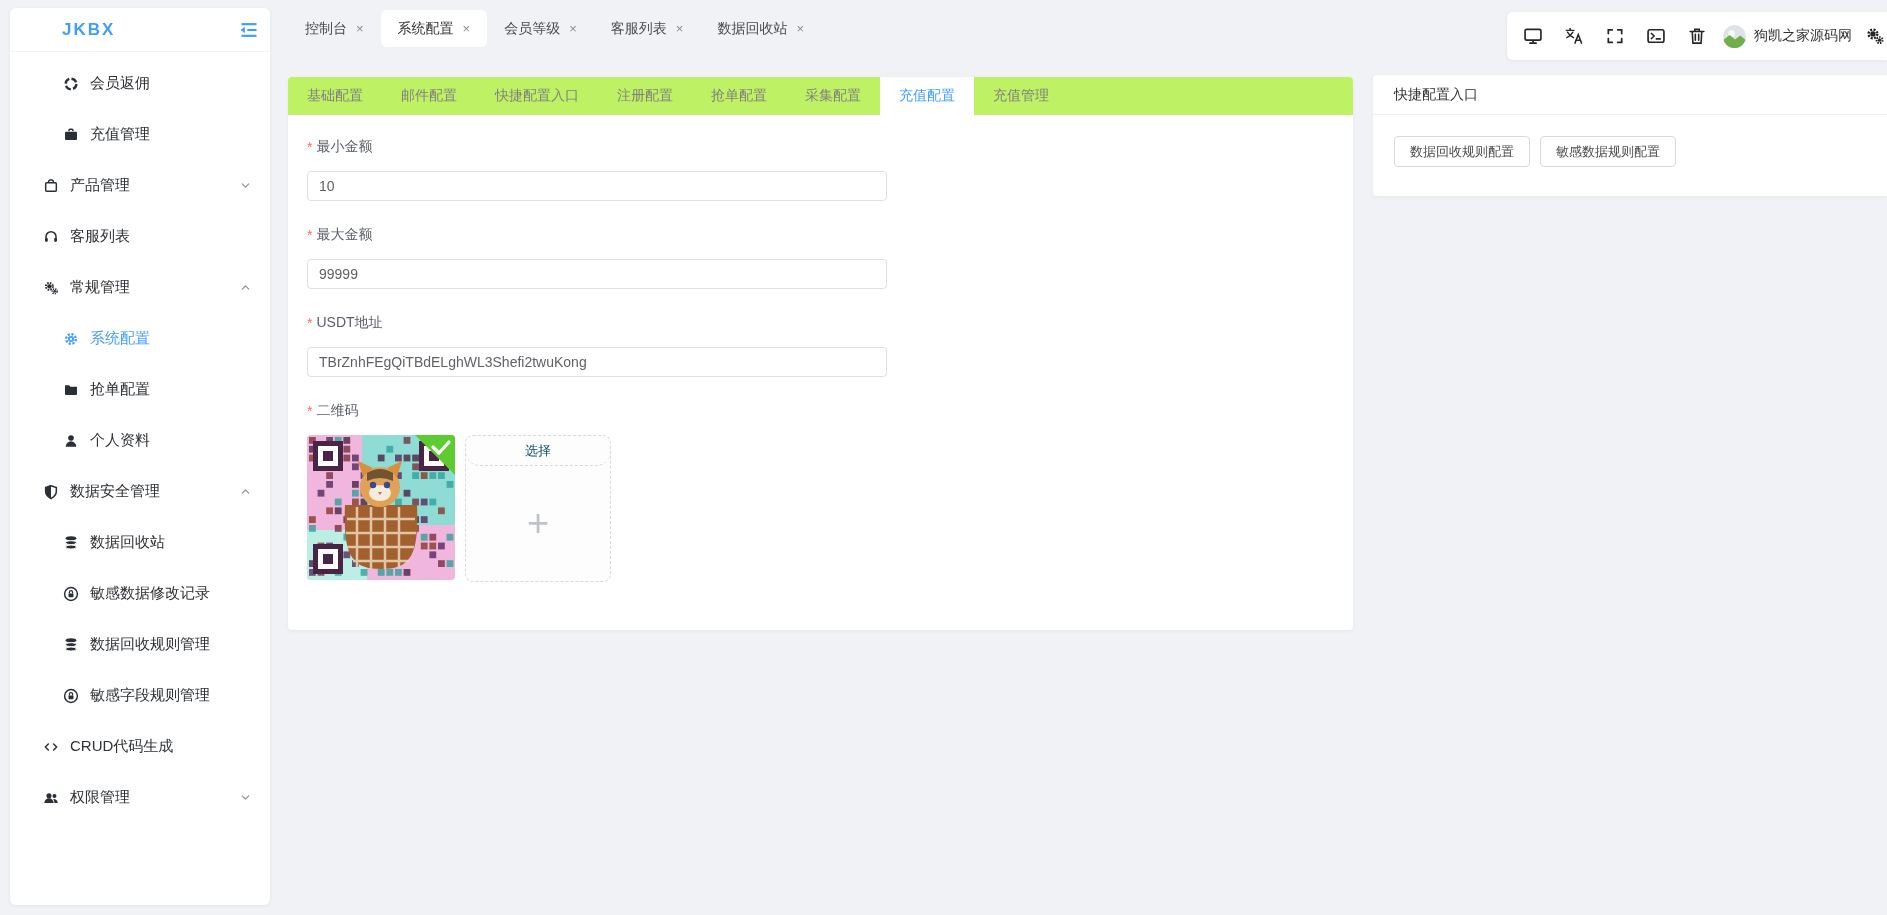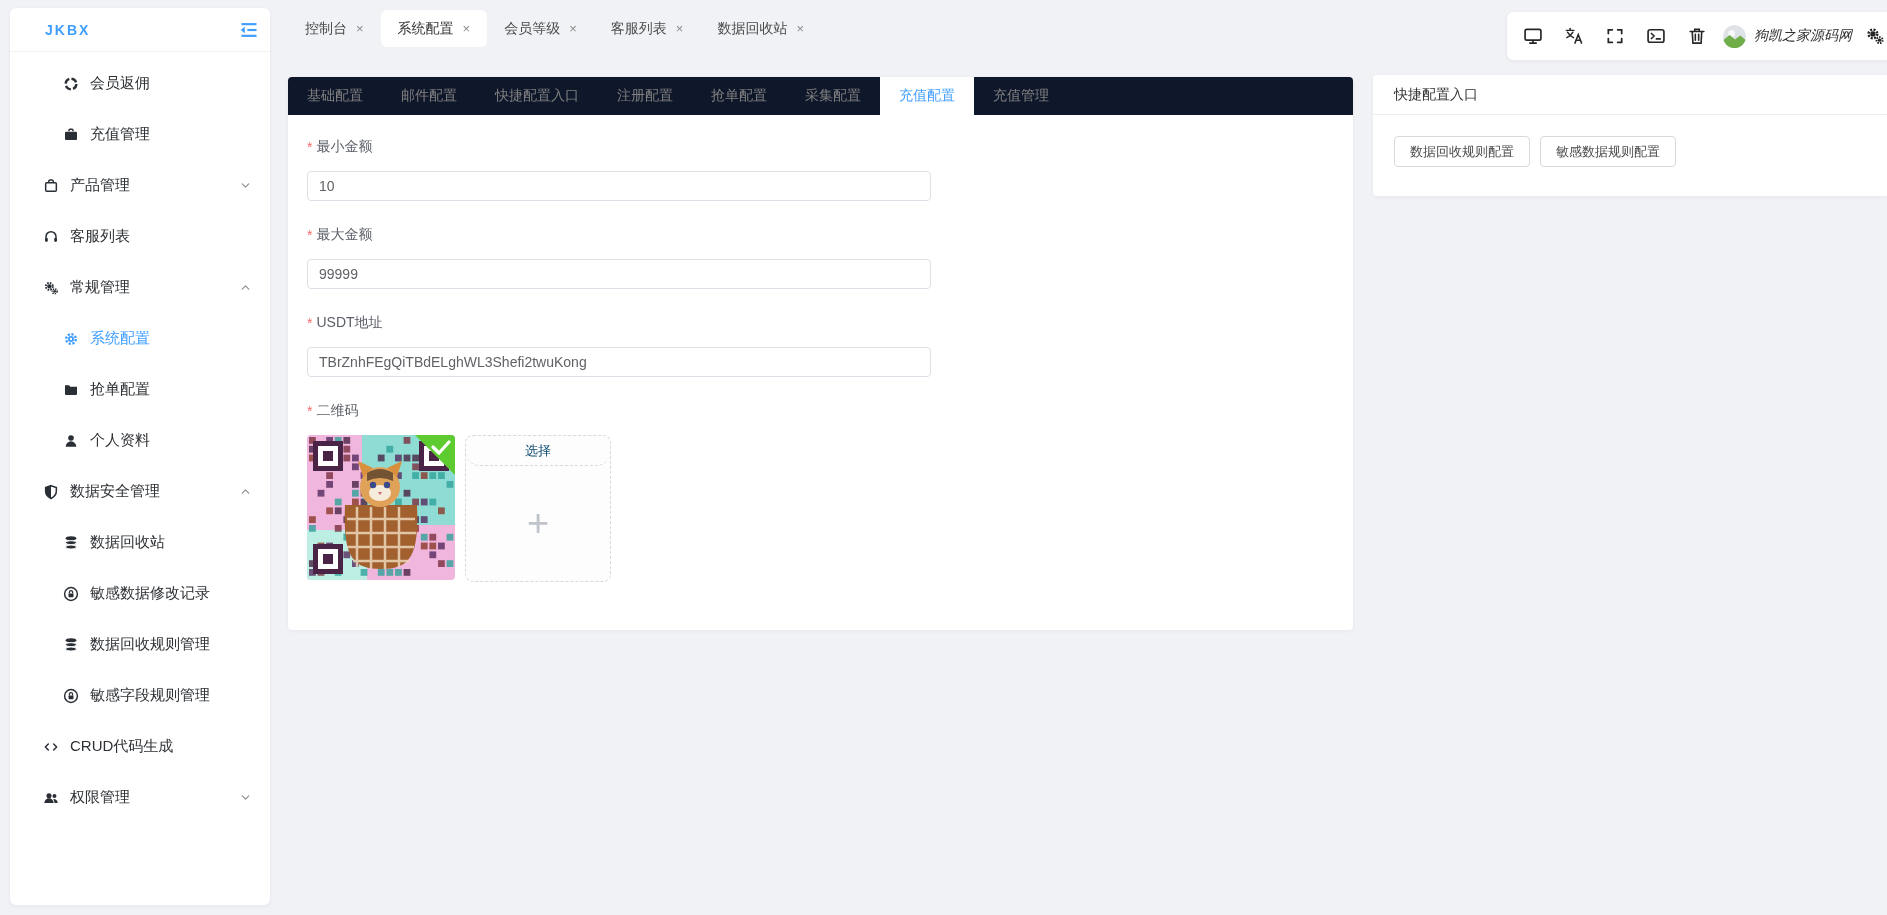--- a/index.html
+++ b/index.html
@@ -5,21 +5,21 @@
   * { margin:0; padding:0; box-sizing:border-box; }
   html,body { width:1887px; height:915px; overflow:hidden; }
   body { background:#f0f2f5; font-family:"Liberation Sans","DejaVu Sans",sans-serif; color:#303133; }
   .ic { width:100%; height:100%; display:block; }
 
   
   .sidebar { position:absolute; left:10px; top:8px; width:260px; height:897px;
              background:#fff; border-radius:6px; box-shadow:0 1px 4px rgba(0,0,0,.06); }
   .sb-header { height:44px; display:flex; align-items:center; position:relative;
                border-bottom:1px solid #f2f2f2; }
-  .logo { margin-left:35px; font-size:14px; font-weight:bold; color:#409eff; letter-spacing:2px; }
+  .logo { margin-left:52px; font-size:17px; font-weight:bold; color:#409eff; letter-spacing:2px; }
   .collapse-btn { position:absolute; right:10px; top:12px; width:22px; height:20px; color:#409eff; cursor:pointer; }
   .menu { list-style:none; padding-top:6px; }
   .menu li { height:51px; display:flex; align-items:center; position:relative;
              font-size:15px; color:#2d3034; cursor:pointer; }
   .menu li.lv0 { padding-left:33px; }
   .menu li.lv1 { padding-left:53px; }
   .mi-icon { width:16px; height:16px; margin-right:11px; flex:0 0 16px; color:#2a2f36; }
   .menu li.active, .menu li.active .mi-icon { color:#409eff; }
   .mi-chevron { position:absolute; right:18px; width:13px; height:13px; color:#909399; }
   .mi-chevron.up svg { transform:rotate(180deg); }
@@ -31,35 +31,35 @@
   .tab.active { background:#fff; color:#333; }
   .tab .x { margin-left:9px; font-size:13px; color:#8c8c8c; line-height:1; }
 
   
   .toolbar { position:absolute; right:0; top:12px; height:48px; width:380px; background:#fff;
              border-radius:6px 0 0 6px; display:flex; align-items:center; padding-left:16px;
              box-shadow:0 1px 4px rgba(0,0,0,.06); }
   .tb-icons { display:flex; align-items:center; gap:21px; }
   .tbtn { width:20px; height:20px; color:#262626; cursor:pointer; }
   .avatar { width:23px; height:23px; border-radius:50%; overflow:hidden; margin-left:16px; flex:0 0 23px; cursor:pointer; }
-  .username { margin-left:8px; font-size:14px; color:#303133; cursor:pointer; white-space:nowrap;font-style:italic; }
+  .username { margin-left:8px; font-size:14px; color:#303133; cursor:pointer; white-space:nowrap; }
   .gears-btn { width:20px; height:20px; margin-left:13px; color:#262626; cursor:pointer; }
 
   
   .main-card { position:absolute; left:288px; top:77px; width:1065px; height:553px;
                background:#fff; border-radius:4px; box-shadow:0 1px 4px rgba(0,0,0,.05); overflow:hidden; }
-  .cfg-tabs { height:38px; background:#0f172a; display:flex; align-items:stretch; }
+  .cfg-tabs { height:38px; background:#bef264; display:flex; align-items:stretch; }
   .ctab { display:flex; align-items:center; padding:0 19px; font-size:14px; color:#808080;
           cursor:pointer; white-space:nowrap; }
   .ctab.active { background:#fff; color:#409eff;text-align:center; }
   .form { padding:23px 0 0 19px; }
   .fgroup { margin-bottom:25px; }
   .flabel { font-size:14px; color:#5a5e66; margin-bottom:15px; display:flex; align-items:center; }
   .req { color:#f56c6c; margin-right:4px; font-size:14px; }
-  .finput { width:624px; height:30px; border:1px solid #dcdfe6; border-radius:4px;
+  .finput { width:580px; height:30px; border:1px solid #dcdfe6; border-radius:4px;
             padding:0 11px; font-size:14px; color:#606266; outline:none; background:#fff;
             font-family:"Liberation Sans","DejaVu Sans",sans-serif; }
   .qr-row { display:flex; align-items:flex-start; }
   .qr-thumb { width:148px; height:145px; border-radius:4px; overflow:hidden; position:relative; cursor:pointer; }
   .upload-box { width:146px; height:147px; margin-left:10px; border:1px dashed #d9d9d9; border-radius:8px;
                 background:#fdfdfd; position:relative; cursor:pointer; }
   .upload-head { height:30px; border-bottom:1px dashed #d9d9d9; border-radius:0 0 14px 14px;
                  display:flex; align-items:center; justify-content:center; font-size:13px; color:#0c4a6e; }
   .upload-plus { position:absolute; left:0; right:0; top:30px; bottom:0; display:flex;
                  align-items:center; justify-content:center; font-size:38px; font-weight:100; color:#bfc3cb; }

